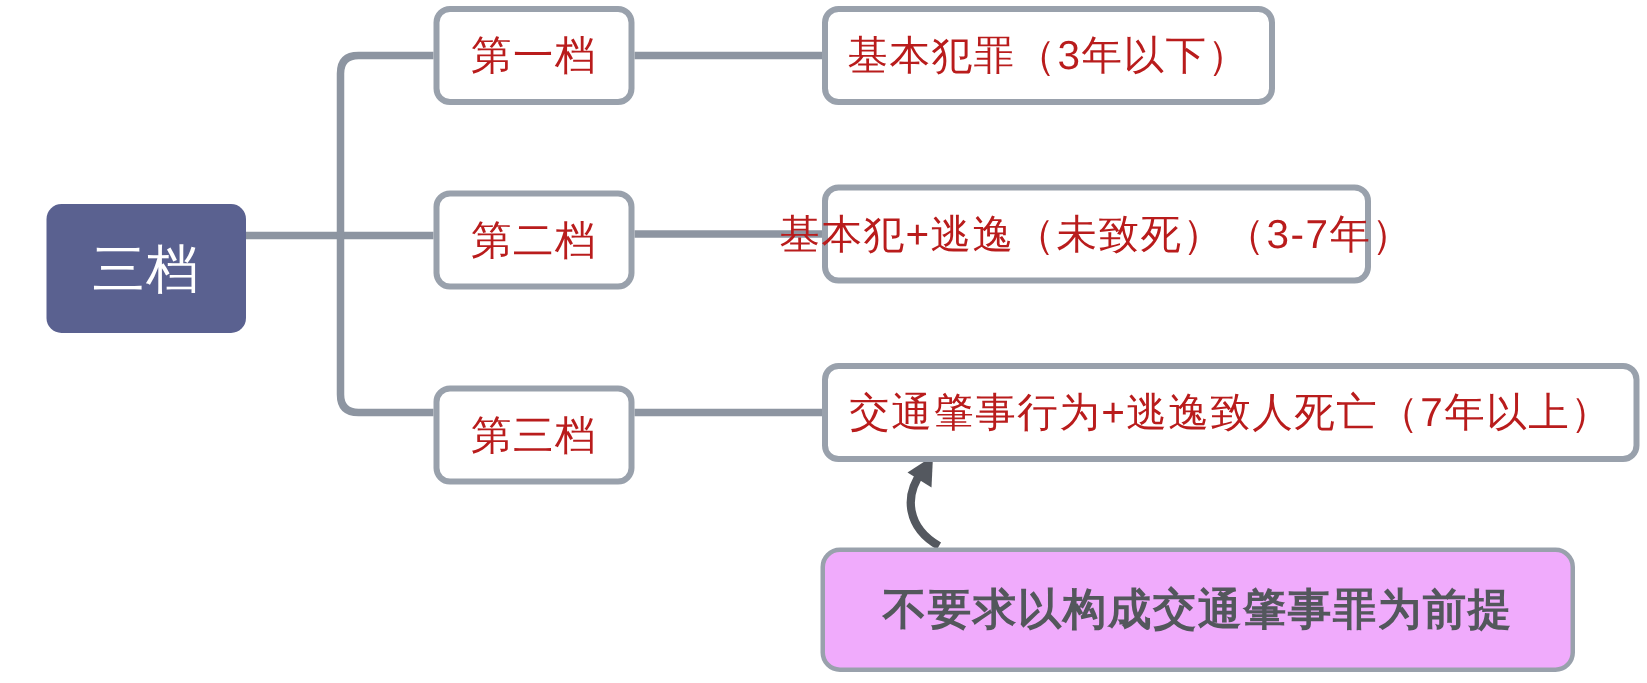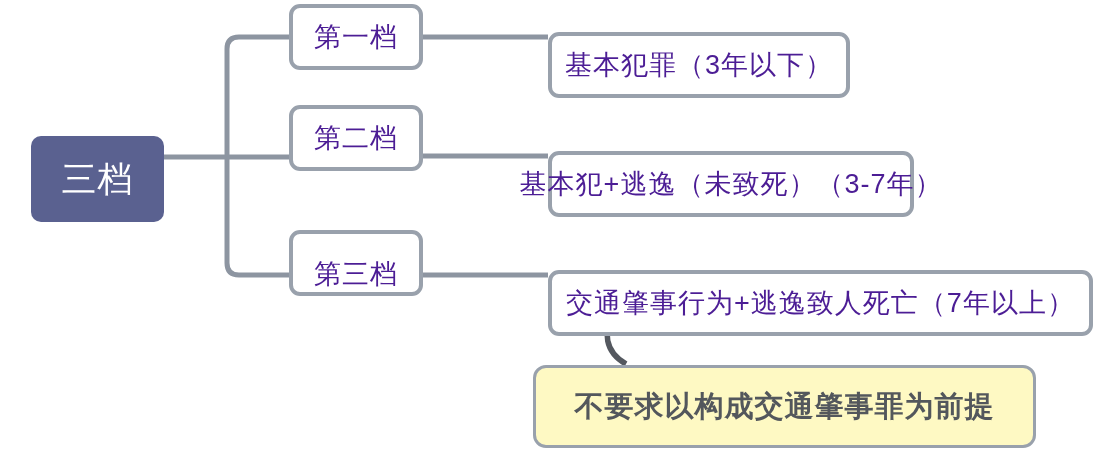--- a/index.html
+++ b/index.html
@@ -4,36 +4,36 @@
 <style>
   html,body{margin:0;padding:0;background:#ffffff;}
   .canvas{
     position:relative;width:1098px;height:455px;background:#ffffff;overflow:hidden;
     font-family:"Liberation Sans","DejaVu Sans",sans-serif;
   }
   .wires{position:absolute;left:0;top:0;width:1098px;height:455px;pointer-events:none;}
   .node{
     position:absolute;display:flex;align-items:center;justify-content:center;
     box-sizing:border-box;background:#ffffff;border:4px solid #99a1ac;border-radius:11px;
-    color:#4c1d95;font-size:27px;letter-spacing:1px;white-space:nowrap;
+    color:#b91c1c;font-size:27px;letter-spacing:1px;white-space:nowrap;
   }
   .root{
     left:31px;top:116px;width:133px;height:86px;background:#5a6190;border:none;
     color:#ffffff;font-size:35px;border-radius:10px;margin-top:20px;
   }
   .branch{left:289px;width:134px;height:66px;}
-  .branch.r1{top:4px;}  .branch.r2{top:105px;}  .branch.r3{top:230px;align-items:flex-end;}
-  .leaf{left:548px;height:66px;margin-top:28px;}
+  .branch.r1{top:4px;}  .branch.r2{top:127px;}  .branch.r3{top:257px;}
+  .leaf{left:548px;height:66px;}
   .leaf.r1{top:4px;width:302px;}
   .leaf.r2{top:123px;width:366px;}
   .leaf.r3{top:242px;width:545px;justify-content:center;}
   .note{
-    position:absolute;left:533px;top:365px;width:503px;height:83px;
+    position:absolute;left:547px;top:365px;width:503px;height:83px;
     display:flex;align-items:center;justify-content:center;box-sizing:border-box;
-    background:#fef9c3;border:3px solid #99a1ac;border-radius:13px;
+    background:#f0abfc;border:3px solid #99a1ac;border-radius:13px;
     color:#53575c;font-size:29px;font-weight:bold;letter-spacing:1px;white-space:nowrap;
   }
 </style>
 </head>
 <body>
 
 <div class="canvas">
 
   <svg class="wires" viewBox="0 0 1098 455" aria-hidden="true">
 

